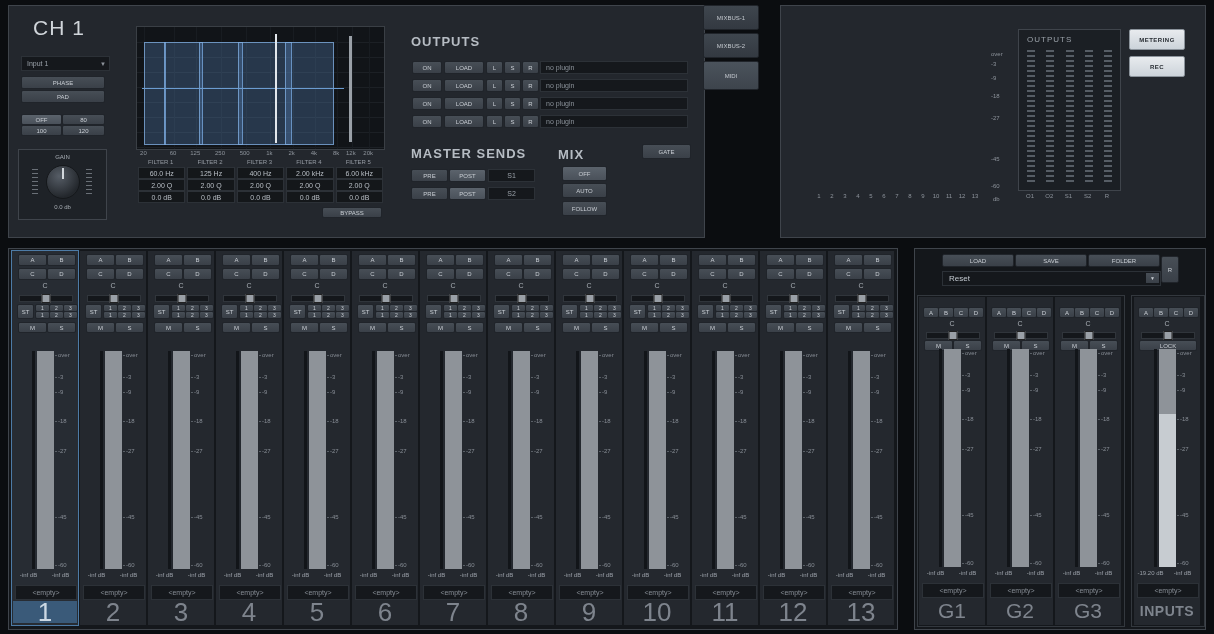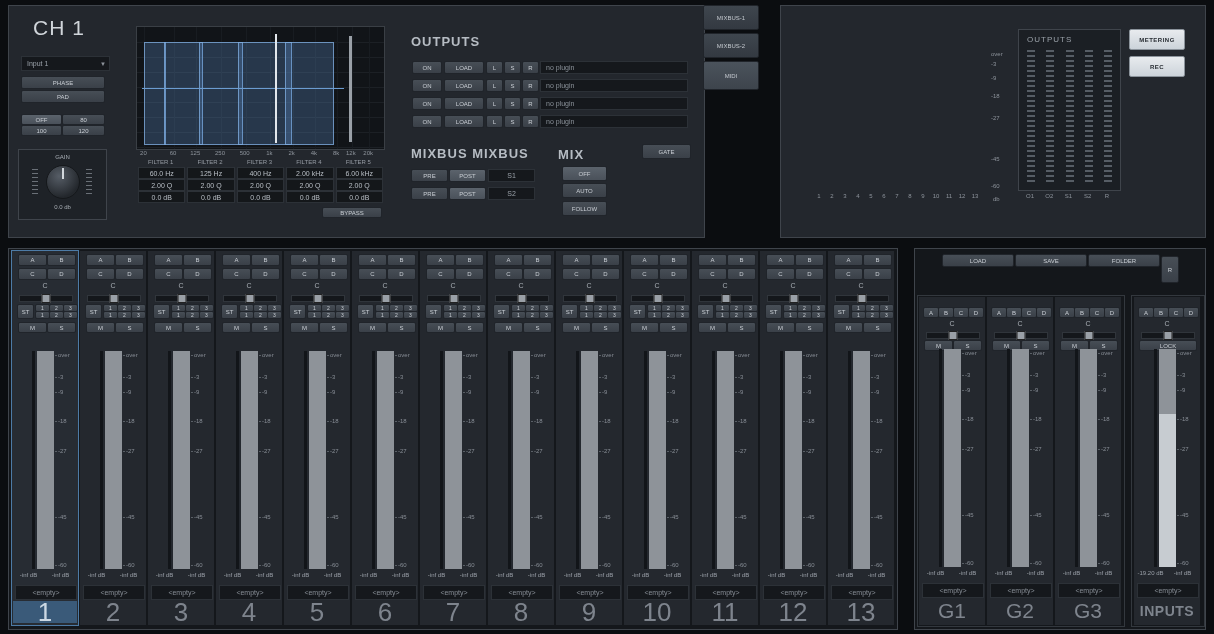--- a/index.html
+++ b/index.html
@@ -112,21 +112,21 @@
           <div style="position: absolute; left: 197.6px; top: 0px; width: 49.4px; text-align: center; font-size: 6px; color: rgb(149, 155, 163);">FILTER 5</div>
           <div style="position: absolute; left: 199.6px; top: 8px; width: 45.4px; height: 10px; background: rgb(20, 23, 26); border: 1px solid rgb(44, 49, 55); color: rgb(185, 191, 198); font-size: 7px; display: flex; align-items: center; justify-content: center;">6.00 kHz</div>
           <div style="position: absolute; left: 199.6px; top: 20px; width: 45.4px; height: 10px; background: rgb(20, 23, 26); border: 1px solid rgb(44, 49, 55); color: rgb(185, 191, 198); font-size: 7px; display: flex; align-items: center; justify-content: center;">2.00 Q</div>
           <div style="position: absolute; left: 199.6px; top: 32px; width: 45.4px; height: 10px; background: rgb(20, 23, 26); border: 1px solid rgb(44, 49, 55); color: rgb(185, 191, 198); font-size: 7px; display: flex; align-items: center; justify-content: center;">0.0 dB</div>
         </div>
       <div class="btn" style="left:186px;top:181px;width:58px;height:9px;">BYPASS</div>
     </div>
 
     <div class="hdr" style="left:402px;top:28px;">OUTPUTS</div>
 
-    <div class="hdr" style="left:402px;top:140px;">MIXBUS MIXBUS</div>
+    <div class="hdr" style="left:402px;top:140px;">MASTER SENDS</div>
 
     <div class="hdr" style="left:549px;top:141px;">MIX</div>
     <div class="btn lit" style="left:553px;top:160px;width:43px;height:13px;">OFF</div>
     <div class="btn" style="left:553px;top:177px;width:43px;height:13px;">AUTO</div>
     <div class="btn" style="left:553px;top:195px;width:43px;height:13px;">FOLLOW</div>
 
     <div class="btn" style="left:633px;top:138px;width:47px;height:13px;">GATE</div>
   <div class="btn" style="left: 403px; top: 55px; width: 28px; height: 11px;">ON</div>
       <div class="btn" style="left: 435px; top: 55px; width: 38px; height: 11px;">LOAD</div>
       <div class="btn" style="left: 477px; top: 55px; width: 15px; height: 11px;">L</div>
@@ -745,20 +745,24 @@
         <div class="abs" style="left: 33px; top: 321px; width: 31px; text-align: center; font-size: 6px; color: rgb(154, 160, 168);">-inf dB</div>
         <div class="field" style="left: 3px; top: 334px; width: 60px; height: 13px; justify-content: center; font-size: 7px; color: rgb(135, 141, 149);">&lt;empty&gt;</div>
         <div class="abs" style="left: 1px; top: 350px; width: 64px; height: 22px; display: flex; align-items: center; justify-content: center; font-size: 26px; color: rgb(126, 132, 141);">13</div>
       </div>
     </div>
 
   <div class="panel" id="groups-panel" style="left:914px;top:248px;width:290px;height:380px;background:#14171b;">
     <div class="btn" style="left:27px;top:5px;width:70px;height:11px;">LOAD</div>
     <div class="btn" style="left:100px;top:5px;width:70px;height:11px;">SAVE</div>
     <div class="btn" style="left:173px;top:5px;width:70px;height:11px;">FOLDER</div>
+    <div class="field" style="left:27px;top:22px;width:211px;height:13px;padding-left:6px;font-size:8px;color:#c3c9d0;">
+      <span style="flex:1;">Reset</span>
+      <span class="abs" style="right:1px;top:1px;width:13px;height:10px;background:linear-gradient(#474e56,#3a4048);display:flex;align-items:center;justify-content:center;font-size:5px;color:#c9ced4;">▼</span>
+    </div>
     <div class="btn" style="left:246px;top:7px;width:16px;height:25px;">R</div>
     <div class="abs" style="left:2px;top:46px;width:206px;height:330px;border:1px solid #33383e;"></div>
     <div class="abs" style="left:216px;top:46px;width:72px;height:330px;border:1px solid #33383e;"></div>
   <div class="strip abs" style="left: 4px; top: 48px; width: 66px; height: 328px;">
         <div class="btn" style="left: 4px; top: 10px; width: 14px; height: 9px;">A</div>
         <div class="btn" style="left: 19px; top: 10px; width: 14px; height: 9px;">B</div>
         <div class="btn" style="left: 34px; top: 10px; width: 14px; height: 9px;">C</div>
         <div class="btn" style="left: 49px; top: 10px; width: 14px; height: 9px;">D</div>
         <div class="abs" style="left: 0px; top: 23px; width: 66px; text-align: center; font-size: 7px; color: rgb(170, 176, 183);">C</div>
         <div class="abs" style="left: 7px; top: 35px; width: 52px; height: 5px; background: rgb(20, 23, 27); border: 1px solid rgb(48, 53, 59);">

